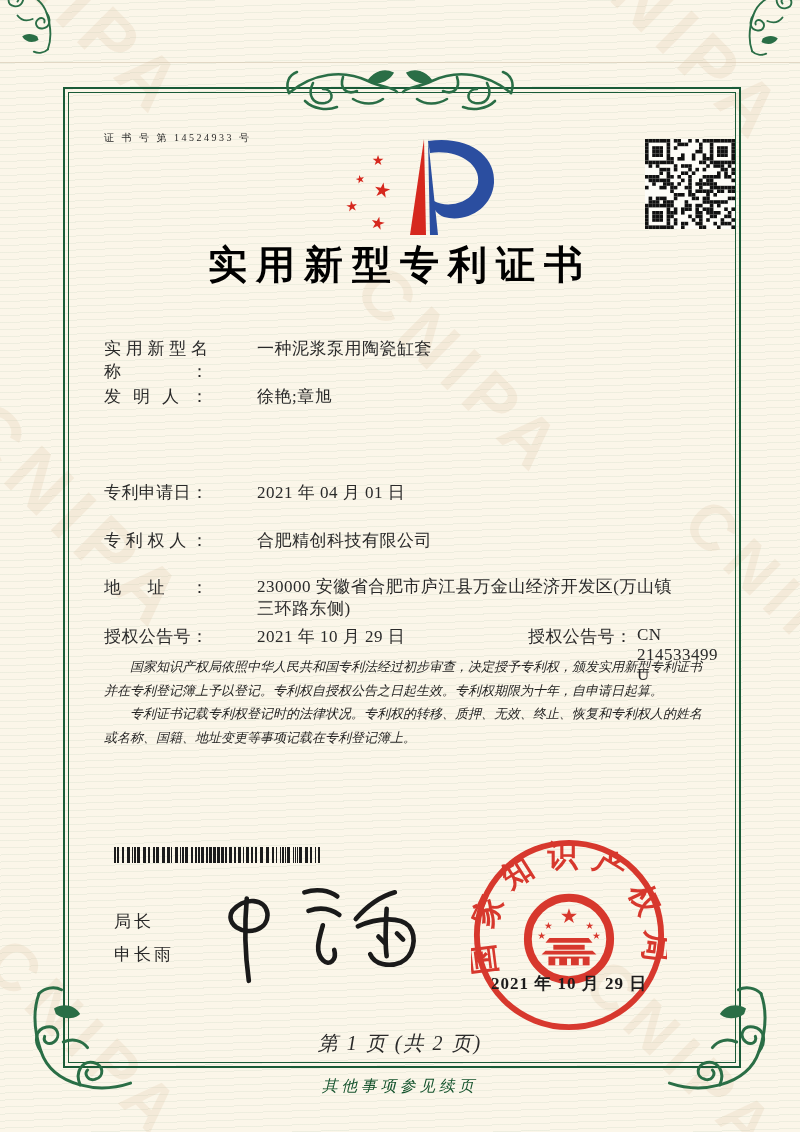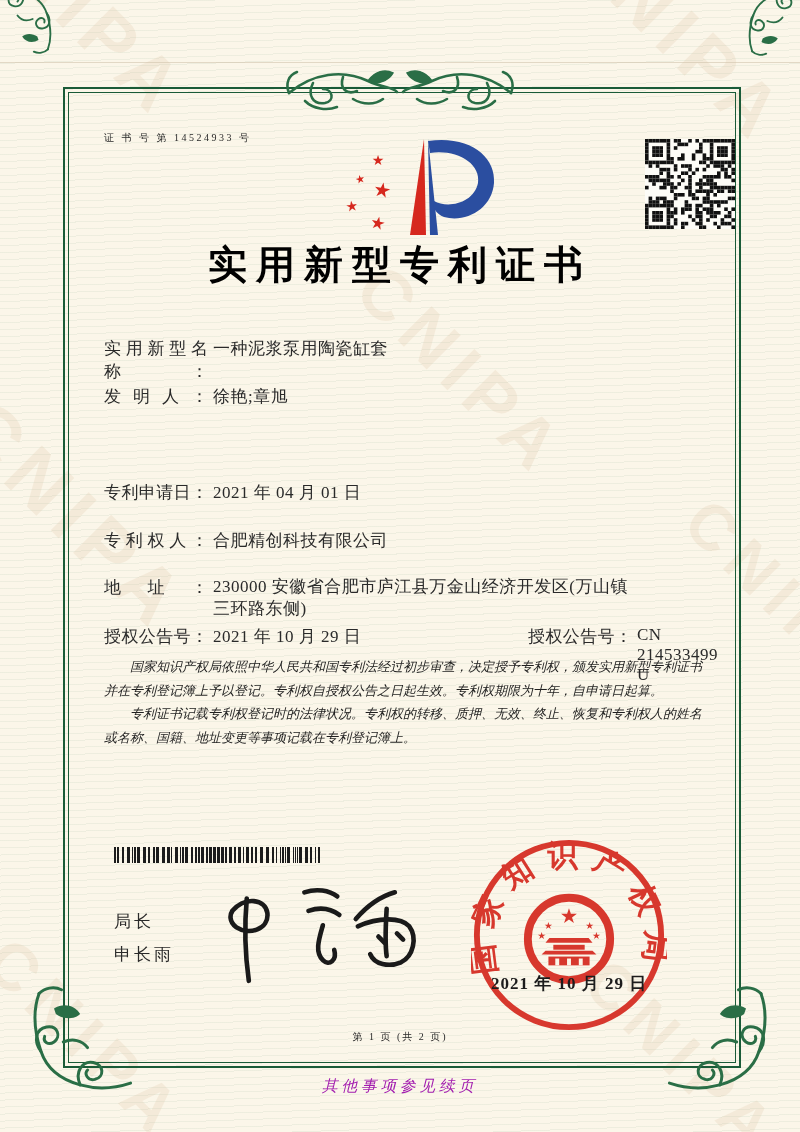--- a/index.html
+++ b/index.html
@@ -36,42 +36,42 @@
   
   .orn{position:absolute; z-index:3;}
   .cert-no{position:absolute; left:104px; top:131px; font-size:10px;
     letter-spacing:2.5px; z-index:4;}
   .logo{position:absolute; left:338px; top:131px; z-index:4;}
   .qr{position:absolute; left:645px; top:139px; z-index:4;}
   .title{position:absolute; left:0; top:238px; width:800px; margin:0;
     text-align:center; font-size:39px; font-weight:bold; letter-spacing:9px;
     color:#000000; z-index:4;}
   
-  .frow{position:absolute; left:104px; z-index:4; font-size:17px; display:flex;}
+  .frow{position:absolute; left:104px; z-index:4; font-size:17px; display:flex;gap:44px;}
   .flabel{display:inline-block; width:104px; text-align:justify;
     text-align-last:justify; -moz-text-align-last:justify; flex:0 0 104px;}
   .fvalue{display:inline-block; margin-left:5px; letter-spacing:0.5px;}
   .addr-value{width:426px; line-height:21.5px;}
   .grant2{position:absolute; left:424px; top:0; display:flex;}
   .paras{position:absolute; left:104px; top:655px; width:598px; z-index:4;
     font-size:13px; line-height:23.5px; font-style:italic; color:#1f1f1f;}
   .paras p{margin:0; text-indent:2em;}
   .barcode{position:absolute; left:114px; top:847px; z-index:4;}
   .officer{position:absolute; left:114px; top:905px; z-index:4; font-size:17px;
     letter-spacing:3px; line-height:33px;}
   .sig{position:absolute; left:222px; top:880px; z-index:5;}
   .seal{position:absolute; left:471px; top:837px; width:196px; height:196px; z-index:6;}
   .seal-date{position:absolute; left:471px; top:972px; width:196px;
     text-align:center; font-size:17px; font-weight:bold; color:#1c1c1c;
     z-index:7; letter-spacing:1px;}
   .page-info{position:absolute; left:0; top:1030px; width:800px;
-    text-align:center; font-size:10px; letter-spacing:2px; z-index:4;}
+    text-align:center; font-size:20px; letter-spacing:2px; z-index:4;font-style:italic;}
   .continuation{position:absolute; left:0; top:1076px; width:800px;
     text-align:center; font-size:15.5px; letter-spacing:4px; font-style:italic;
-    color:#a21caf; z-index:4;}
+    color:#14532d; z-index:4;}
 </style>
 </head>
 <body>
 
 <div class="page">
 
   <svg width="0" height="0" style="position:absolute">
     <defs>
       <g id="flourish" fill="none" stroke="#2a6e46" stroke-width="3.2" stroke-linecap="round">
         <path d="M14,8 C6,30 10,52 16,70 C22,88 36,100 58,106 C80,112 100,108 112,104"></path>

